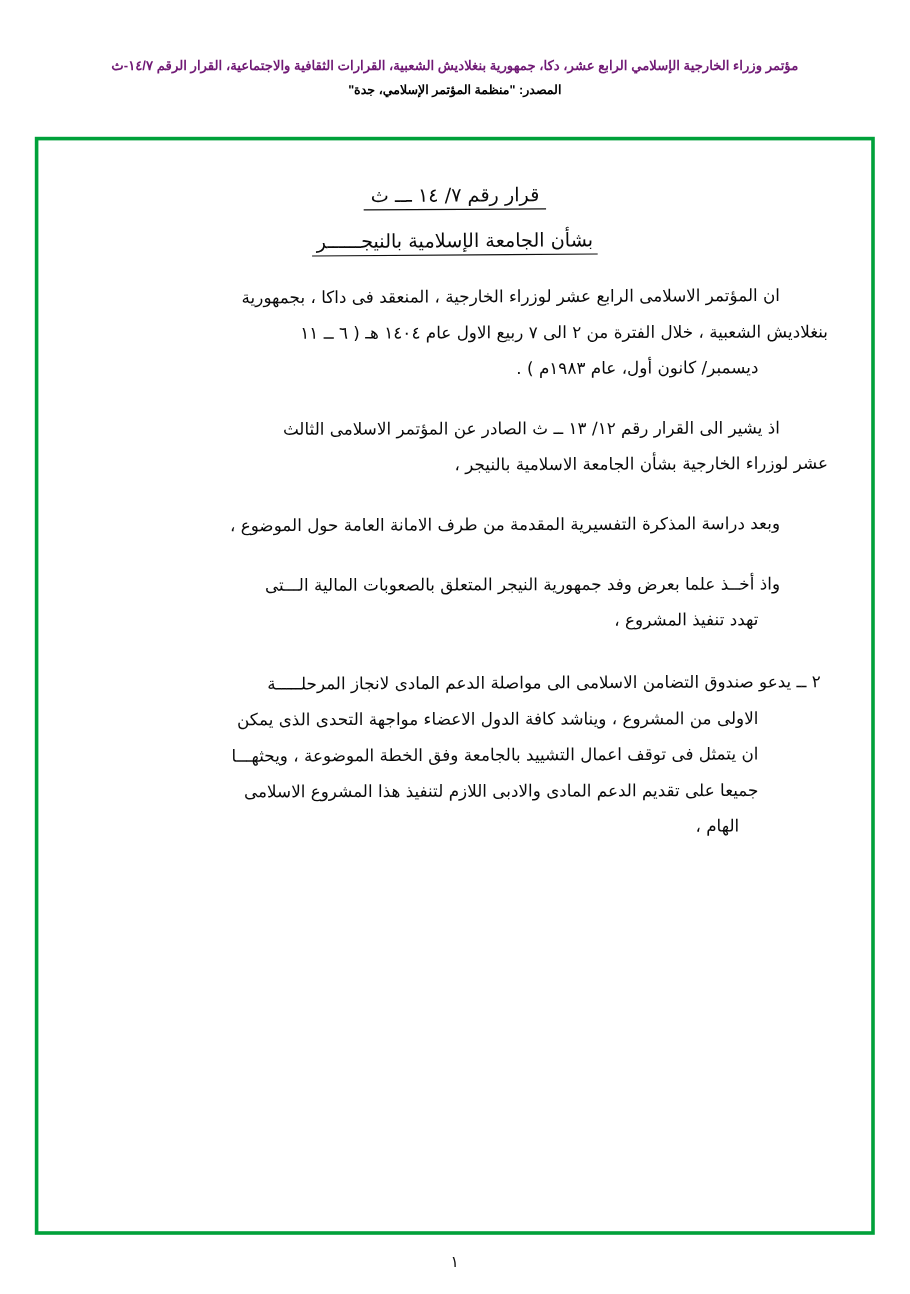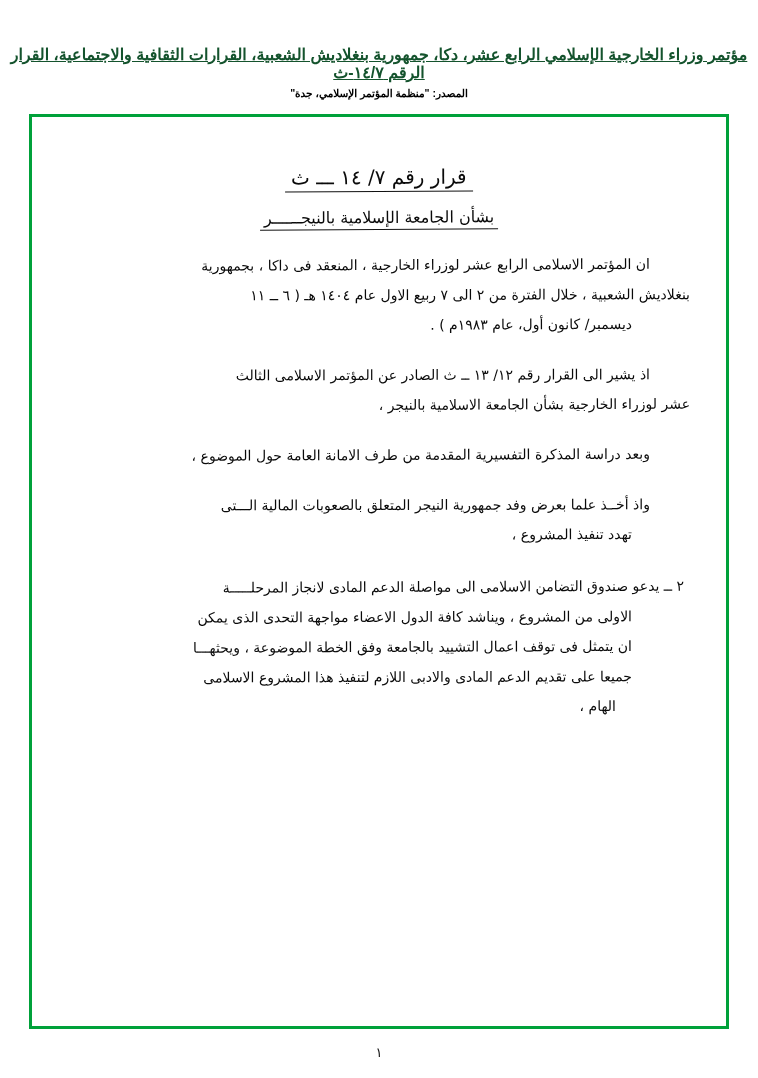--- a/index.html
+++ b/index.html
@@ -21,25 +21,24 @@
     position: absolute;
     top: 46px;
     left: 0;
     right: 0;
     text-align: center;
     direction: rtl;
   }
   .header-line-1 {
     font-family: "Liberation Sans", sans-serif;
     font-weight: bold;
-    font-size: 16px;
+    font-size: 11px;
     line-height: 18px;
-    color: #14532d;
+    color: #701a75;
     letter-spacing: -0.2px;
-    text-decoration: underline;
   }
   .header-line-2 {
     font-family: "Liberation Sans", sans-serif;
     font-weight: bold;
     font-size: 10.5px;
     line-height: 16px;
     color: #000;
     margin-top: 3px;
   }
 
@@ -67,26 +66,25 @@
     color: #0a0a0a;
   }
 
   
   .title-block {
     text-align: center;
     margin-top: 18px;
   }
   .ref-number {
     display: inline-block;
-    font-size: 20px;
+    font-size: 16px;
     letter-spacing: 1px;
     border-bottom: 1.2px solid #111;
     padding: 0 6px 2px 6px;
     transform: rotate(-0.3deg);
-    margin-top: 12px;
   }
   .subject-line {
     display: inline-block;
     margin-top: 16px;
     font-size: 16px;
     letter-spacing: 0.5px;
     border-bottom: 1.2px solid #111;
     padding: 0 4px 2px 4px;
     transform: rotate(-0.4deg);
   }

